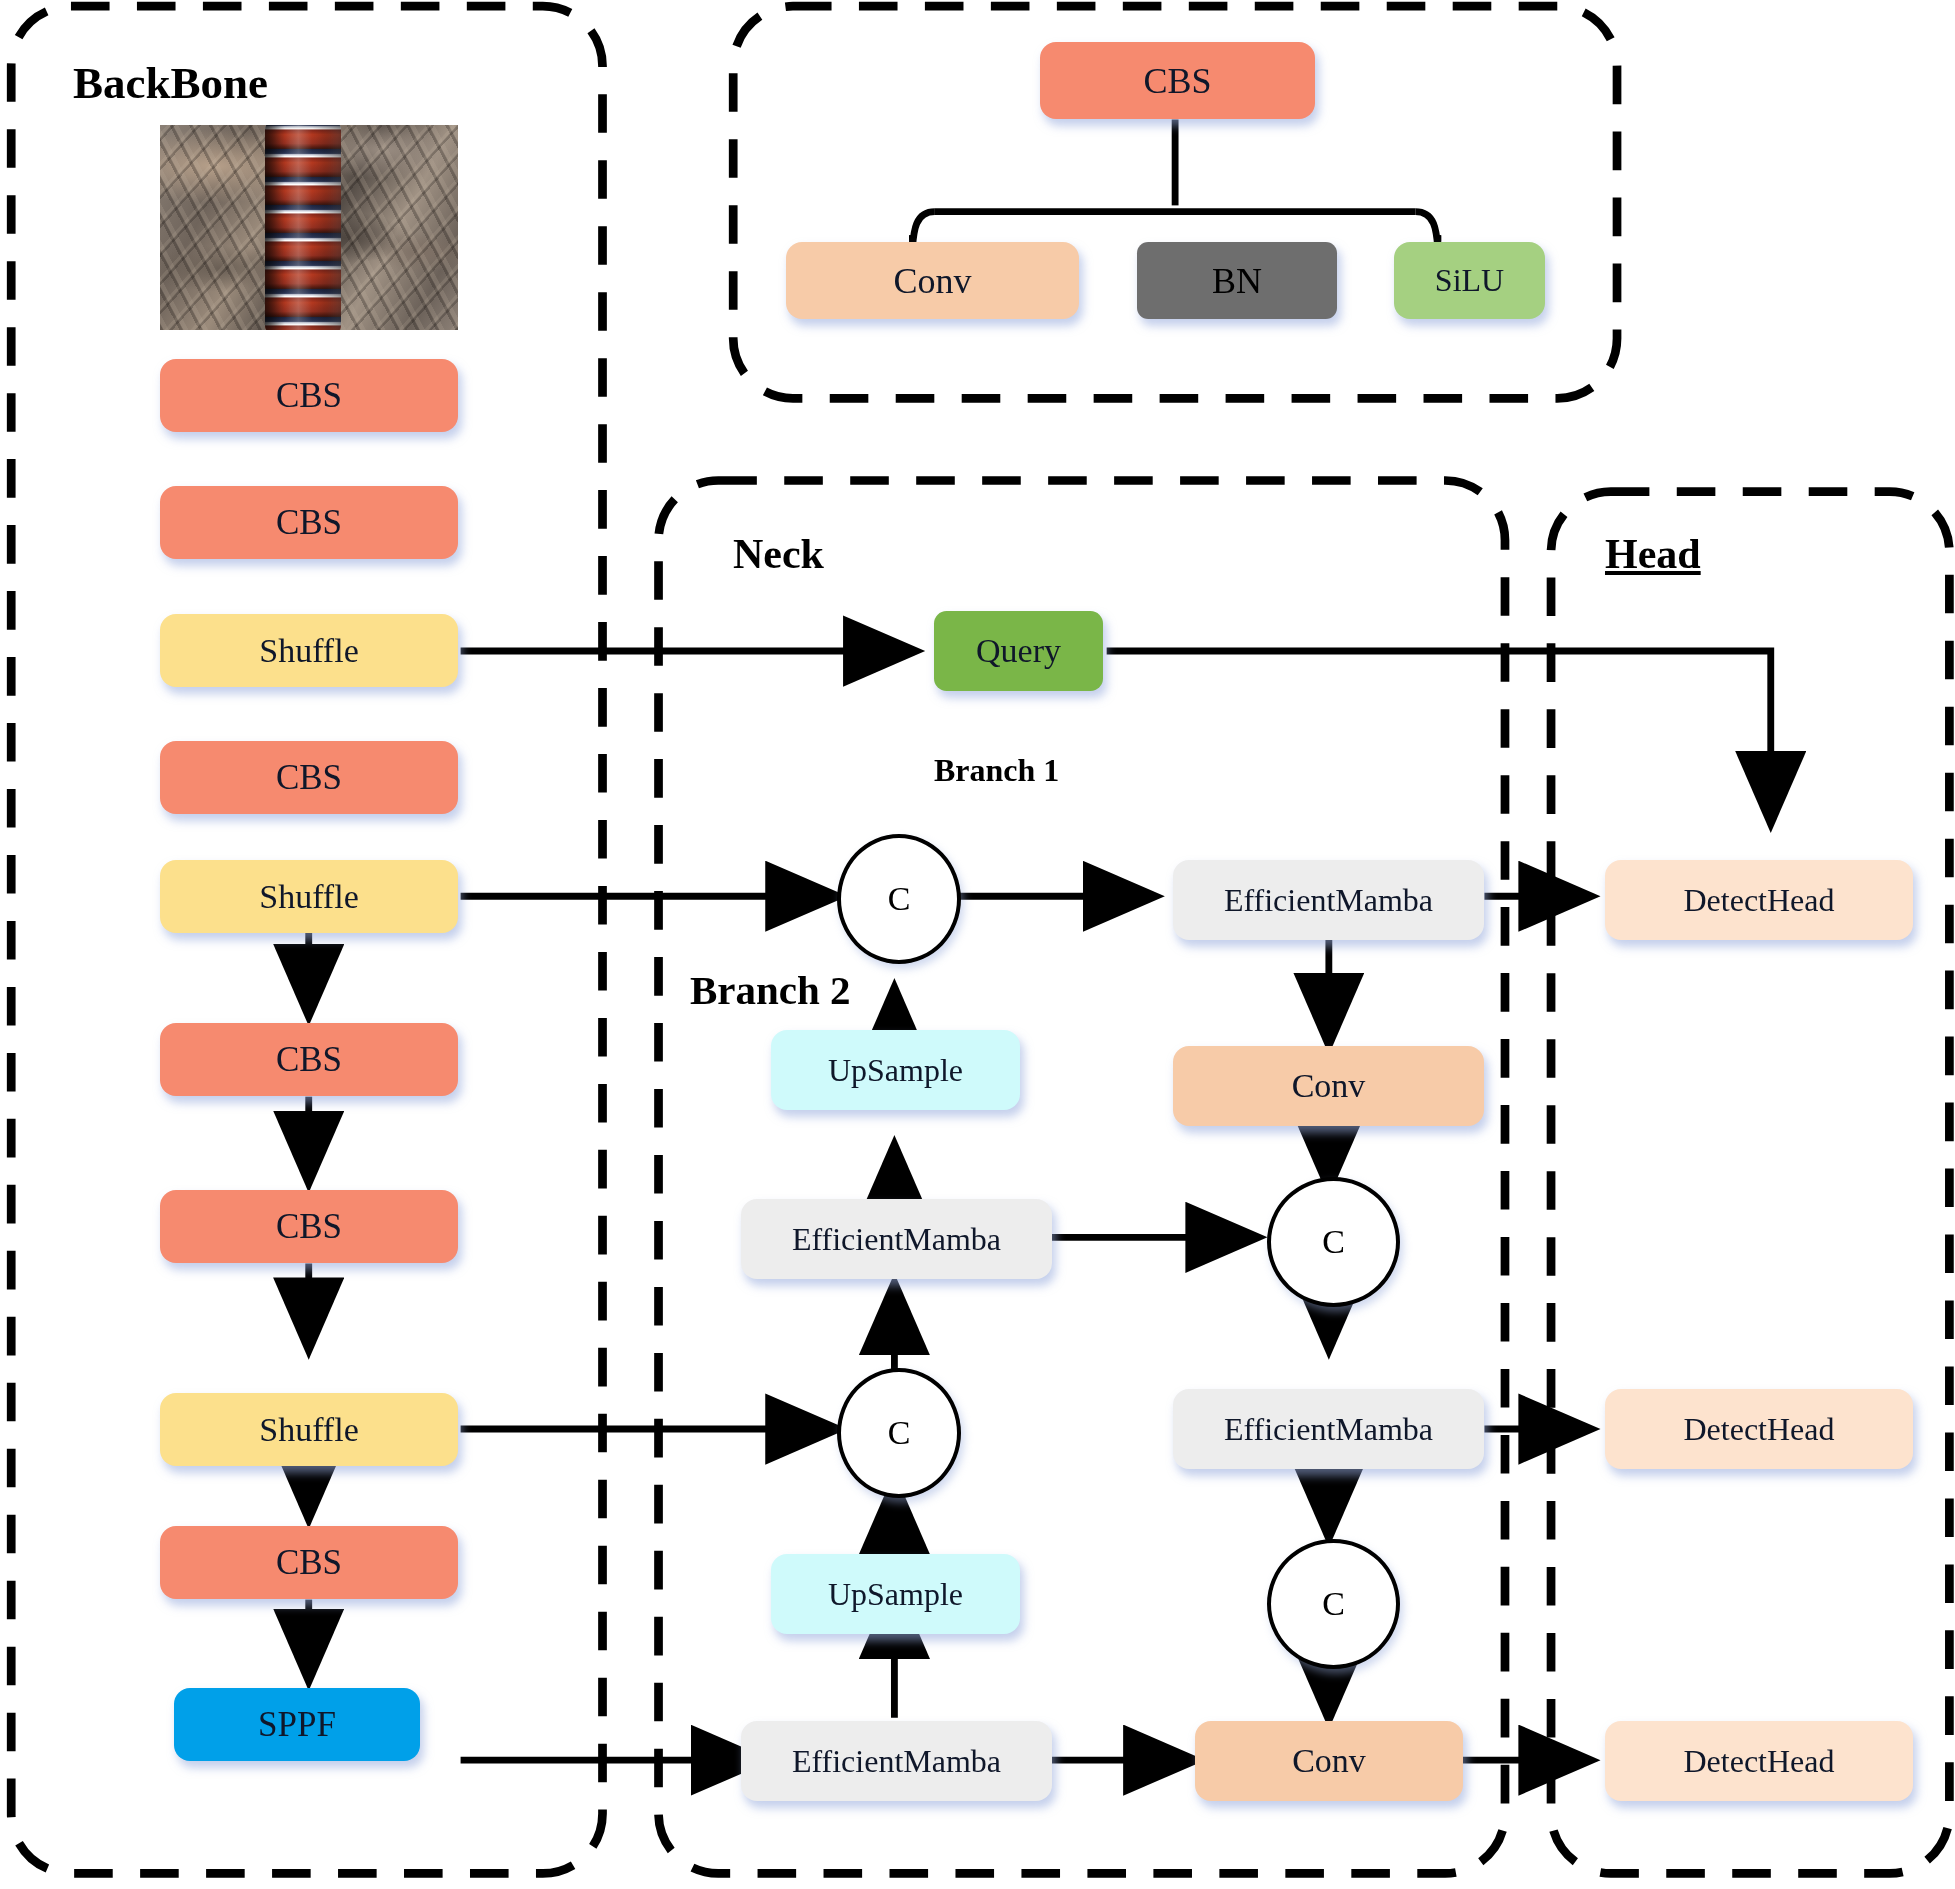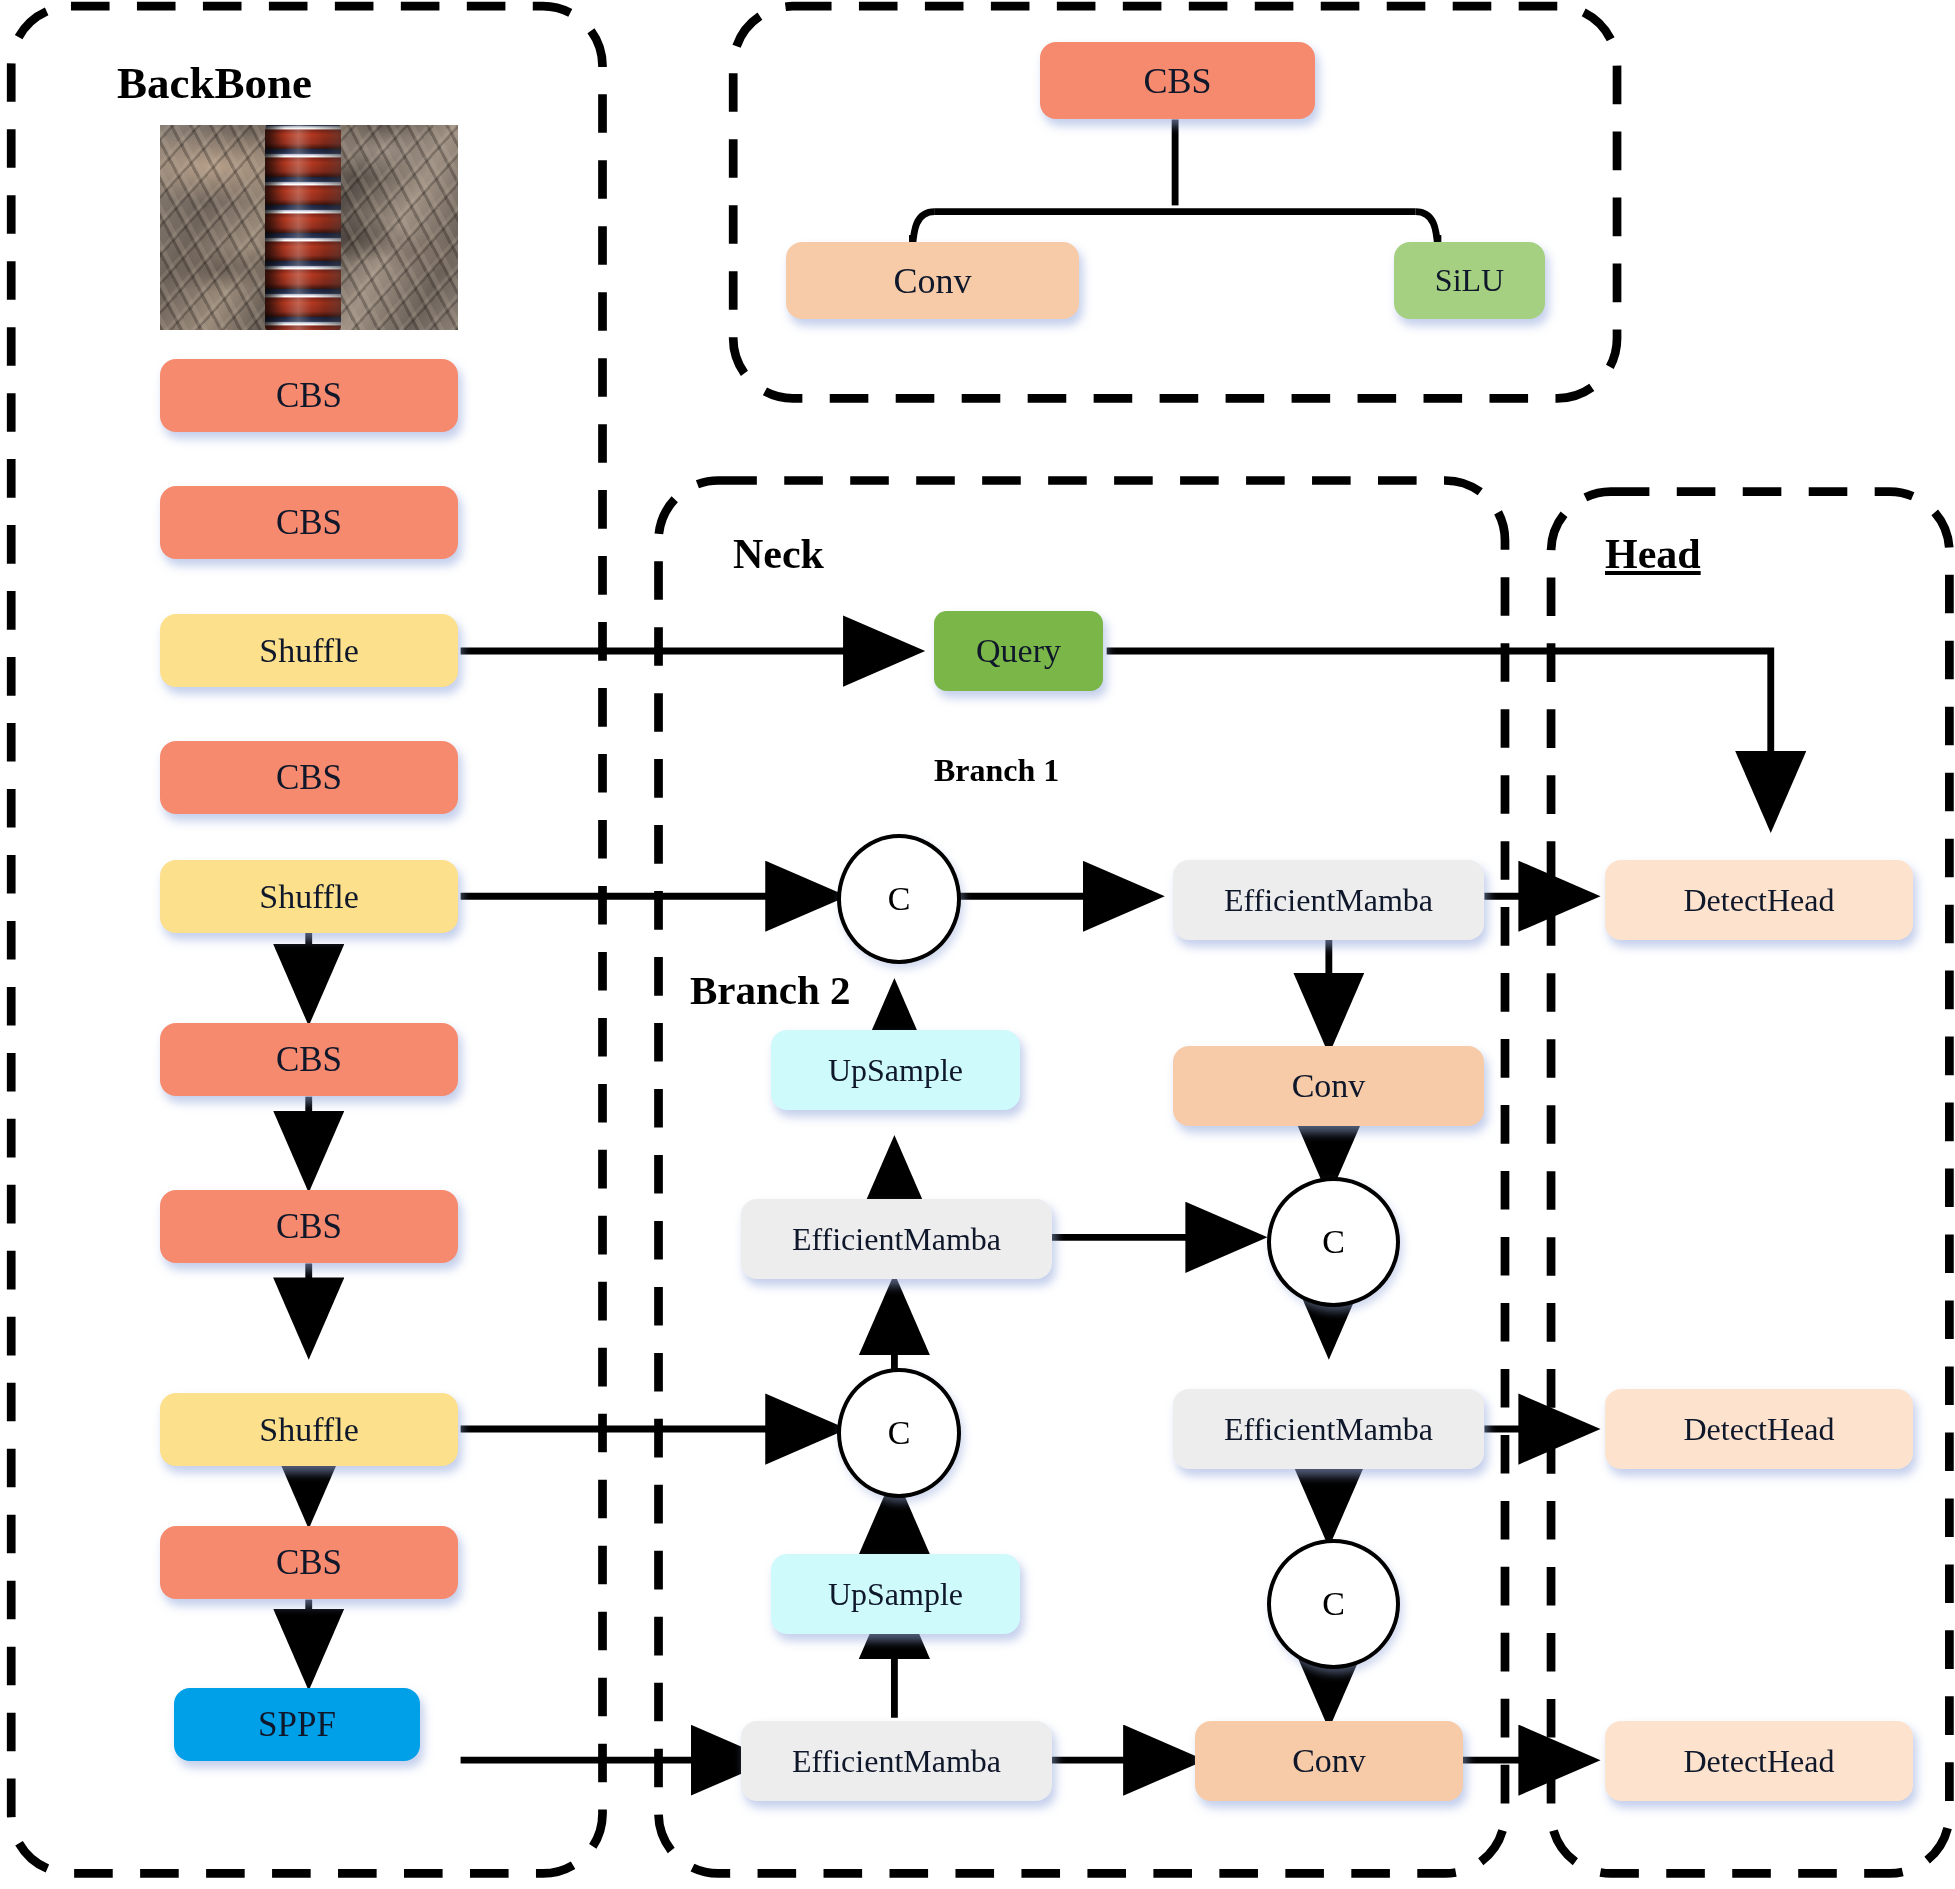--- a/index.html
+++ b/index.html
@@ -88,21 +88,21 @@
       <line x1="2135" y1="2362" x2="2135" y2="2470" marker-end="url(#ah)"></line>
 
       <line x1="2135" y1="2620" x2="2135" y2="2762" marker-end="url(#ah)"></line>
 
       <line x1="1690" y1="2828" x2="1920" y2="2828" marker-end="url(#ah)"></line>
 
       <line x1="2350" y1="2828" x2="2555" y2="2828" marker-end="url(#ah)"></line>
     </g>
   </svg>
 
-  <div class="grouplabel" style="left:73px;top:57px;font-size:45px;margin-left:44px;">BackBone</div>
+  <div class="grouplabel" style="left:73px;top:57px;font-size:45px;">BackBone</div>
 
   <div class="grouplabel" style="left:733px;top:530px;font-size:42px;">Neck</div>
 
   <div class="grouplabel" style="left:1605px;top:530px;font-size:42px;text-decoration:underline;">Head</div>
 
   <div class="grouplabel" style="left:934px;top:752px;font-size:32px;">Branch 1</div>
 
   <div class="grouplabel" style="left:690px;top:966px;font-size:41px;">Branch 2</div>
 
   <div id="photo" style="left:160px;top:125px;width:298px;height:205px;">
@@ -155,20 +155,21 @@
   <div class="node" style="left:160px;top:1393px;width:298px;height:73px;background:#FCE08C;font-size:34px;">Shuffle</div>
 
   <div class="node" style="left:160px;top:1526px;width:298px;height:73px;background:#F68A6F;font-size:35px;">CBS</div>
 
   <div class="node" style="left:174px;top:1688px;width:246px;height:73px;background:#00A0E9;font-size:35px;">SPPF</div>
 
   <div class="node" style="left:1040px;top:42px;width:275px;height:77px;background:#F68A6F;font-size:36px;">CBS</div>
 
   <div class="node" style="left:786px;top:242px;width:293px;height:77px;background:#F7CBA8;font-size:36px;">Conv</div>
 
+  <div class="node" style="left:1137px;top:242px;width:200px;height:77px;background:#6E6E6E;font-size:36px;color:#000;border-radius:11.2px;">BN</div>
 
   <div class="node" style="left:1394px;top:242px;width:151px;height:77px;background:#A5D081;font-size:32px;">SiLU</div>
 
   <div class="node" style="left:934px;top:611px;width:169px;height:80px;background:#7AB648;font-size:34px;border-radius:12.5px;">Query</div>
 
   <div class="circ" style="left:837px;top:834px;width:116px;height:122px;font-size:34px;">C</div>
 
   <div class="node" style="left:1173px;top:860px;width:311px;height:80px;background:#EDEDED;font-size:32px;">EfficientMamba</div>
 
   <div class="node" style="left:771px;top:1030px;width:249px;height:80px;background:#CFFAFB;font-size:32px;">UpSample</div>

